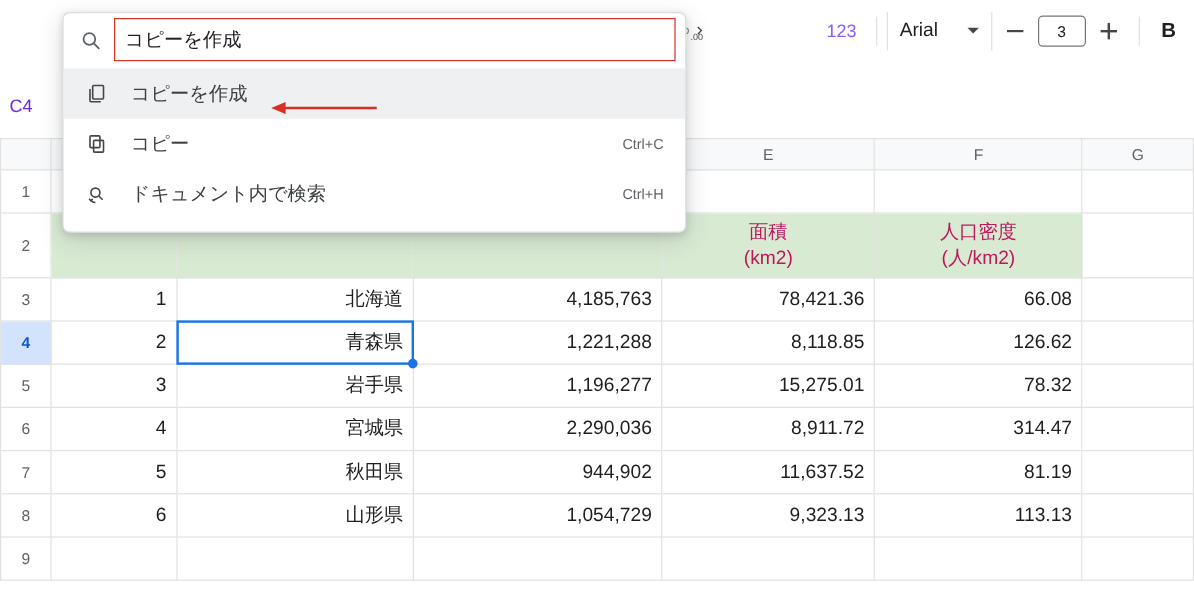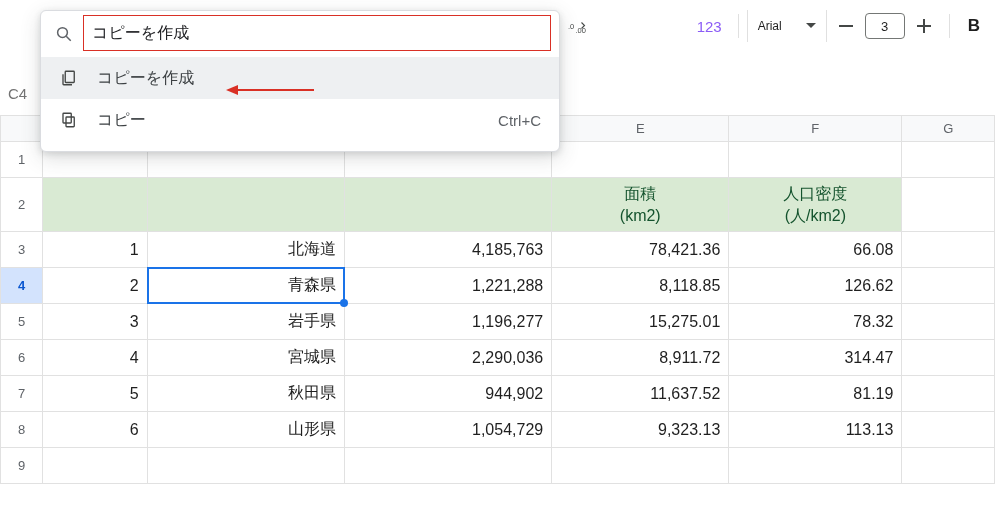--- a/index.html
+++ b/index.html
@@ -4,68 +4,68 @@
   <style>
     * { box-sizing: border-box; margin: 0; padding: 0; }
     body { font-family: Arial, "Hiragino Sans", "Meiryo", sans-serif; font-size: 14px; color: #202124; background: #fff; width: 995px; height: 507px; overflow: hidden; position: relative; }
     .toolbar-right { position: absolute; right: 5px; top: 10px; display: flex; align-items: center; gap: 2px; }
     .tb-btn { padding: 6px 10px; border-radius: 4px; cursor: pointer; display: inline-flex; align-items: center; justify-content: center; color: #444746; min-width: 30px; height: 30px; }
     .tb-text { font-size: 15px; color: #8b5cf6; padding: 0 8px; }
     .font-name { display: inline-flex; align-items: center; gap: 24px; border-right: 1px solid #e0e0e0; border-left: 1px solid #e0e0e0; padding: 4px 10px; height: 32px; }
     .font-size-box { border: 1px solid #747775; border-radius: 4px; width: 40px; height: 26px; display: flex; align-items: center; justify-content: center; font-size: 13px; color: #1f1f1f; }
     .bold-B { font-weight: 700; font-size: 17px; color: #1f1f1f; }
     
-    .cell-ref-box { position: absolute; top: 80px; left: 8px; width: 30px; height: 26px; display: flex; align-items: center; color: #737373; font-size: 15px; }
+    .cell-ref-box { position: absolute; top: 80px; left: 8px; width: 30px; height: 26px; display: flex; align-items: flex-start; color: #6d28d9; font-size: 15px; }
     
     .grid-wrapper { position: absolute; top: 115px; left: 0; right: 0; bottom: 0; }
     table.grid { border-collapse: collapse; width: 100%; }
     table.grid th, table.grid td { border: 1px solid #e1e1e1; font-variant-numeric: normal; }
     table.grid th { background: #f8f9fa; font-weight: 400; color: #5f6368; font-size: 13px; text-align: center; height: 26px; }
     th.rowhdr { width: 42px; min-width: 42px; }
     th.colhdr { min-width: 152px; }
     td.rownum { background: #fff; text-align: center; color: #5f6368; font-size: 13px; height: 36px; width: 42px; }
     td.rownum.sel { background: #d3e3fd; color: #0b57d0; font-weight: 600; }
     td.cell { padding: 4px 8px; text-align: right; font-size: 16px; color: #1f1f1f; height: 36px; }
     td.cell.text { text-align: right; margin-top: 44px; }
     td.hdr-green { background: #d9ead3; height: 54px; vertical-align: middle; }
-    td.hdr-green .hdr-inner { text-align: center; font-size: 16px; color: #14532d; display: flex; flex-direction: column; align-items: center; justify-content: center; line-height: 1.35; }
+    td.hdr-green .hdr-inner { text-align: center; font-size: 16px; color: #be185d; display: flex; flex-direction: column; align-items: center; justify-content: center; line-height: 1.35; }
     
     td.active-cell { position: relative; padding-left: 28px; }
     .active-outline { position: absolute; inset: -1px; border: 2px solid #1a73e8; pointer-events: none; }
     .active-handle { position: absolute; right: -4px; bottom: -4px; width: 8px; height: 8px; background: #1a73e8; border-radius: 50%; }
     
     
-    .search-popup { position: absolute; top: 10px; left: 40px; width: 520px; background: #fff; border: 1px solid #dadce0; border-radius: 6px; box-shadow: 0 2px 6px rgba(60,64,67,.15), 0 6px 20px rgba(60,64,67,.18); z-index: 50; padding-bottom: 10px; }
+    .search-popup { position: absolute; top: 10px; left: 52px; width: 520px; background: #fff; border: 1px solid #dadce0; border-radius: 6px; box-shadow: 0 2px 6px rgba(60,64,67,.15), 0 6px 20px rgba(60,64,67,.18); z-index: 50; padding-bottom: 10px; }
     .search-input-wrap { margin: 4px 8px 6px 42px; border: 1.5px solid #d93025; height: 36px; display: flex; align-items: center; padding: 0 8px; position: relative; }
     .search-icon { position: absolute; left: 14px; top: 14px; color: #5f6368; }
     .search-input { border: none; outline: none; font-size: 16px; flex: 1; color: #202124; font-family: inherit; }
     .menu-item { display: flex; align-items: center; height: 42px; padding: 0 18px; gap: 18px; cursor: pointer; font-size: 16px; color: #3c4043; }
     .menu-item.hover { background: #eef0f2; }
-    .menu-item .shortcut { margin-left: auto; color: #5f6368; font-size: 15px; }
+    .menu-item .shortcut { margin-left: auto; color: #5f6368; font-size: 12px; }
     .menu-icon { width: 20px; display: flex; justify-content: center; color: #444746; }
     
     .arrow-annot { position: absolute; top: 82px; left: 226px; z-index: 60; pointer-events: none; }
     
     .fmt-icon { position: absolute; left: 568px; top: 18px; display: flex; align-items: center; color: #444746; gap: 4px; }
   </style>
 </head>
 <body>
 
 <div class="fmt-icon">
   <svg width="18" height="18" viewBox="0 0 24 24">
       <text x="0" y="14" font-size="10" fill="#444746">.0</text>
       <text x="10" y="20" font-size="10" fill="#444746">.00</text>
       <path d="M18 6 L22 10 L18 14" stroke="#444746" fill="none" stroke-width="1.5"></path>
     </svg>
 </div>
 <div class="toolbar-right">
   <span class="tb-text">123</span>
   <div style="width:1px;height:24px;background:#e0e0e0;margin:0 6px;"></div>
   <div class="font-name">
-    <span style="font-size:12px;color:#1f1f1f;">Arial</span>
+    <span style="font-size:16px;color:#1f1f1f;">Arial</span>
     <svg width="10" height="6" viewBox="0 0 10 6">
         <path d="M0 0 L5 5 L10 0" fill="#444746"></path>
       </svg>
   </div>
   <div class="tb-btn">
       <svg width="14" height="2" viewBox="0 0 14 2">
         <rect width="14" height="2" fill="#444746"></rect>
       </svg>
     </div>
   <div class="font-size-box">3</div>
@@ -213,18 +213,30 @@
   <div class="menu-item">
     <span class="menu-icon">
       <svg width="18" height="18" viewBox="0 0 24 24">
           <rect x="8" y="8" width="11" height="13" rx="1" stroke="#444746" stroke-width="1.8" fill="none"></rect>
           <rect x="4" y="3" width="11" height="13" rx="1" stroke="#444746" stroke-width="1.8" fill="none"></rect>
         </svg>
     </span>
     <span>コピー</span>
     <span class="shortcut">Ctrl+C</span>
   </div>
+  <div class="menu-item">
+    <span class="menu-icon">
+      <svg width="18" height="18" viewBox="0 0 24 24">
+          <circle cx="10" cy="10" r="5" stroke="#444746" stroke-width="1.8" fill="none"></circle>
+          <path d="M14 14 L18 18" stroke="#444746" stroke-width="1.8"></path>
+          <path d="M5 19 A7 7 0 0 0 10 21" stroke="#444746" stroke-width="1.8" fill="none"></path>
+          <path d="M3 17 L5 19 L7 17" stroke="#444746" stroke-width="1.8" fill="none"></path>
+        </svg>
+    </span>
+    <span>ドキュメント内で検索</span>
+    <span class="shortcut">Ctrl+H</span>
+  </div>
 </div>
 
 <svg class="arrow-annot" width="90" height="16">
   <line x1="88" y1="8" x2="10" y2="8" stroke="#d93025" stroke-width="2"></line>
   <polygon points="0,8 12,3 12,13" fill="#d93025"></polygon>
 </svg>
 
 </body></html>

